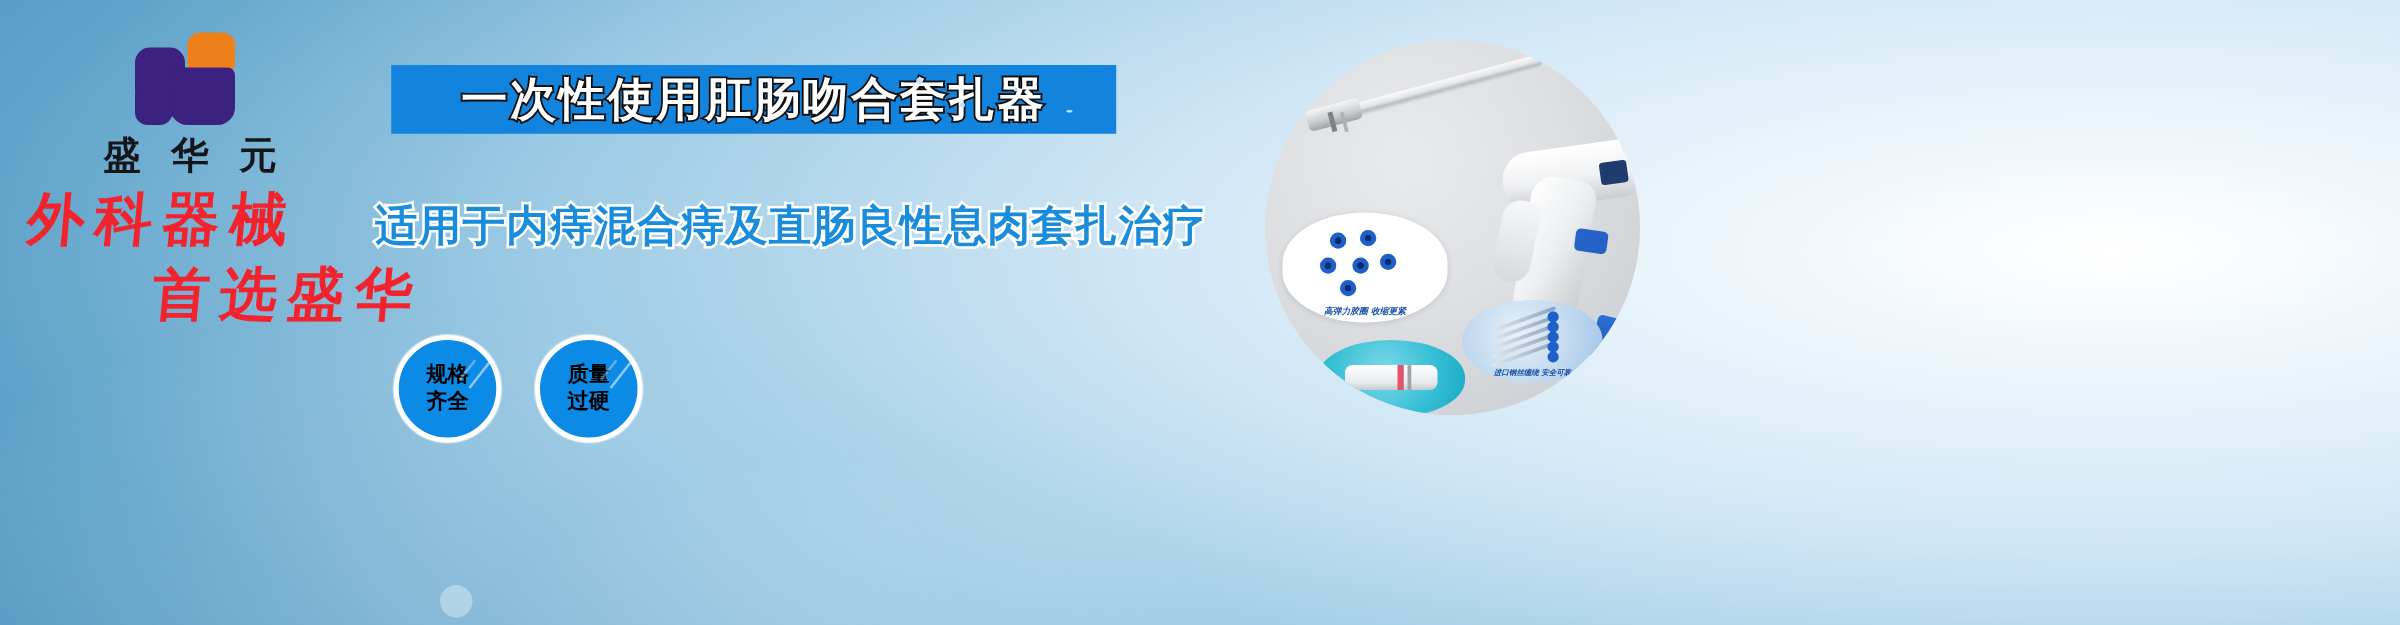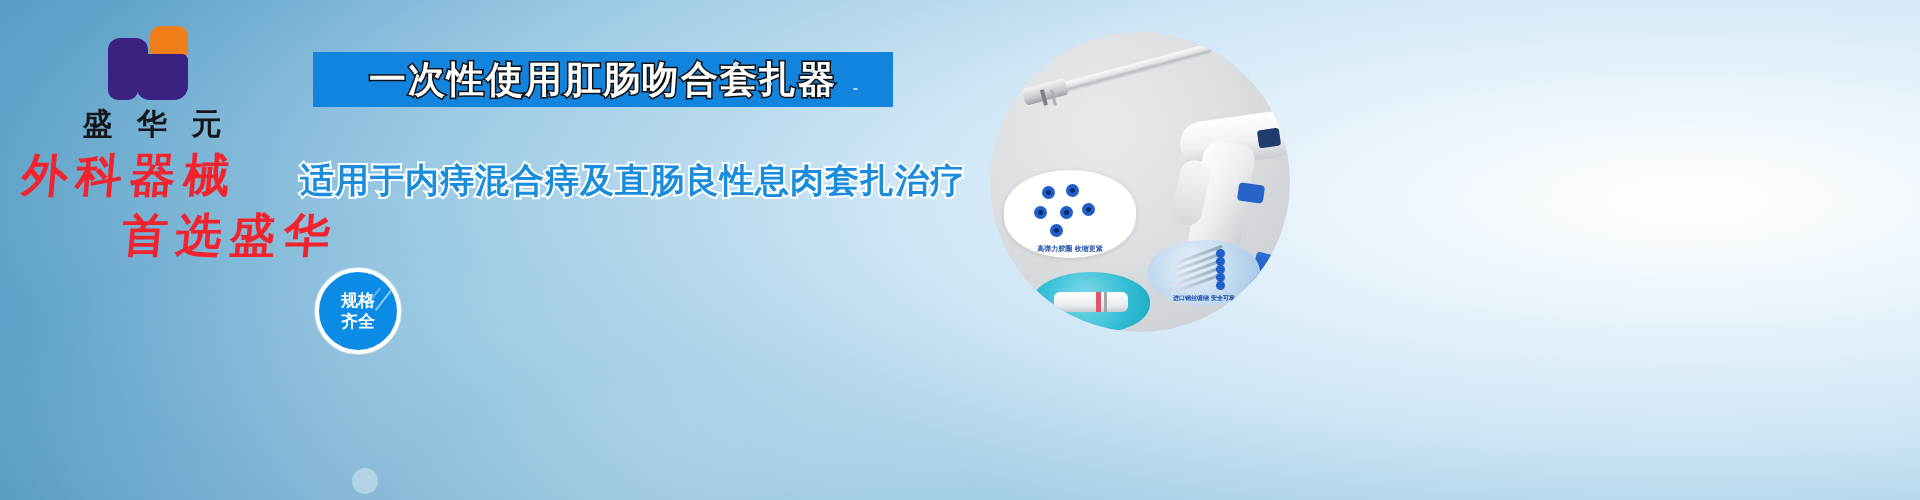--- a/index.html
+++ b/index.html
@@ -88,39 +88,40 @@
 
   
   .badges{ position:absolute; left:315px; top:268px; display:flex; gap:27px; }
   .badge{
     position:relative;
     width:86px; height:86px; border-radius:50%;
     background:#0b8ae6;
     border:4px solid #ffffff;
     box-shadow:0 0 0 1px rgba(255,255,255,.45);
     display:flex; flex-direction:column; align-items:center; justify-content:center;
-    color:#ffffff; font-weight:bold; font-size:17px; line-height:1.22;
+    color:#000000; font-weight:bold; font-size:17px; line-height:1.22;
     font-family:"DejaVu Sans","Liberation Sans",sans-serif;
     overflow:hidden;
   }
   .badge .shine{
     position:absolute; right:10px; top:8px; width:2px; height:34px;
     background:rgba(255,255,255,.55); transform:rotate(38deg);
   }
   .badge .shine2{
     position:absolute; right:22px; top:14px; width:2px; height:20px;
     background:rgba(255,255,255,.35); transform:rotate(38deg);
   }
 
   
   .product{
-    position:absolute; left:990px; top:32px;
+    position:absolute; left:1012px; top:32px;
     width:300px; height:300px; border-radius:50%;
     background:radial-gradient(circle at 38% 32%, #e9eaec 0%, #dddfe2 45%, #cfd2d6 78%, #c4c7cb 100%);
     overflow:hidden;
+    font-style:italic;
   }
   
   .dev-barrel{
     position:absolute; left:38px; top:60px; width:190px; height:11px;
     background:linear-gradient(180deg,#fbfbfc 0%,#e3e5e8 45%,#b9bdc2 70%,#dfe1e4 100%);
     border-radius:6px; transform:rotate(-15deg); transform-origin:left center;
   }
   .dev-tip{
     position:absolute; left:34px; top:57px; width:44px; height:17px;
     background:linear-gradient(180deg,#f4f5f6,#c9ccd1 60%,#9fa3a8);
@@ -247,20 +248,26 @@
   </div>
 
   <div class="subtitle">适用于内痔混合痔及直肠良性息肉套扎治疗</div>
 
   <div class="badges">
     <div class="badge">
       <span class="shine"></span>
       <span class="shine2"></span>
       <span>规格</span>
       <span>齐全</span>
+    </div>
+    <div class="badge">
+      <span class="shine"></span>
+      <span class="shine2"></span>
+      <span>质量</span>
+      <span>过硬</span>
     </div>
   </div>
 
   <div class="product">
     <div class="dev-barrel"></div>
     <div class="dev-tip"></div>
     <div class="dev-tip-band"></div>
     <div class="dev-tip-band2"></div>
     <div class="dev-body"></div>
     <div class="dev-dots"></div>

